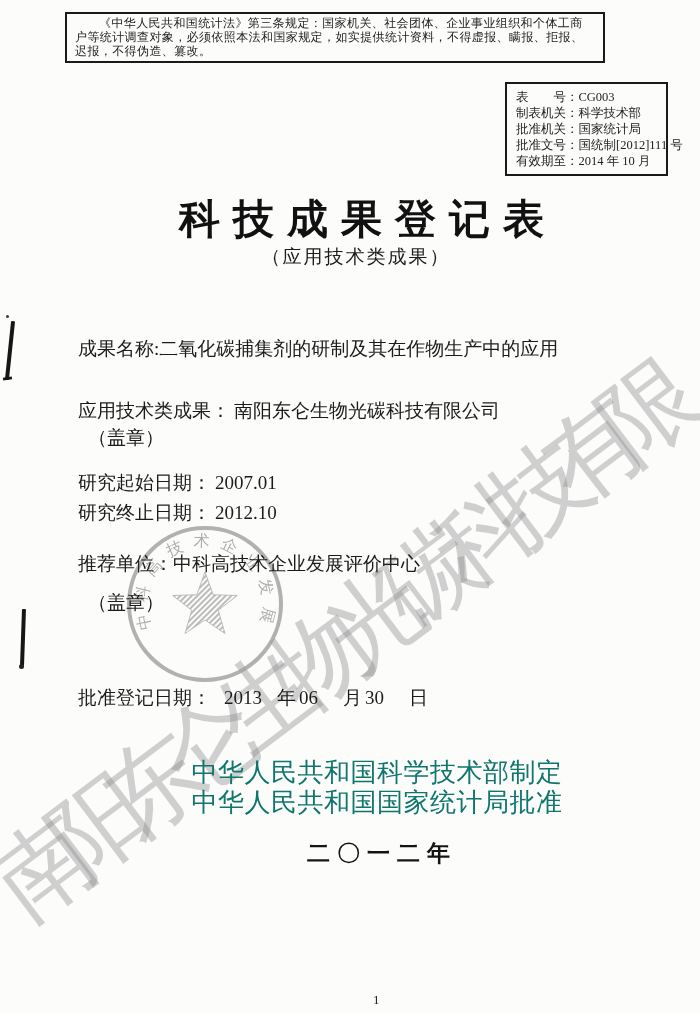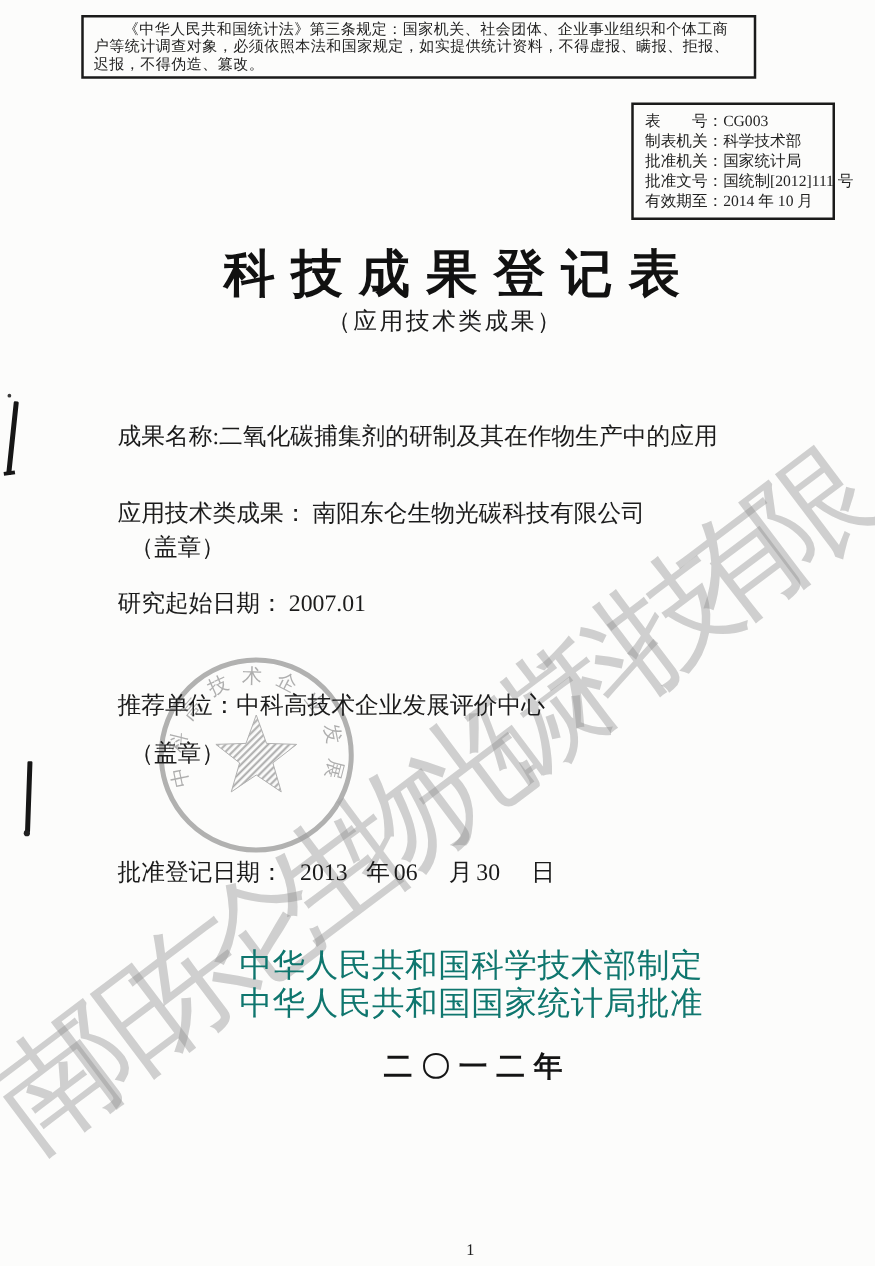--- a/index.html
+++ b/index.html
@@ -62,21 +62,21 @@
     white-space:nowrap;color:#111;
   }
   .doc-subtitle{
     position:absolute;z-index:2;top:244px;left:356px;
     transform:translateX(-50%);
     font-size:19px;letter-spacing:2px;white-space:nowrap;color:#1b1b1b;
   }
   
   .field{
     position:absolute;z-index:2;left:78px;
-    font-size:19px;white-space:nowrap;color:#1b1b1b;margin-left:16px;
+    font-size:19px;white-space:nowrap;color:#1b1b1b;
   }
   .field .val{margin-left:4px;}
   .f-name{top:336px;}
   .f-first-unit{top:398px;}
   .f-first-seal{top:425px;left:88px;}
   .f-start{top:470px;}
   .f-end{top:500px;}
   .f-recommender{top:551px;}
   .f-rec-seal{top:590px;left:88px;}
   .f-approval-unit{top:620px;}
@@ -177,20 +177,23 @@
   <div class="field f-first-unit">
     <span>应用技术类成果：</span><span class="val">南阳东仑生物光碳科技有限公司</span>
   </div>
   <div class="field f-first-seal">
     <span>（盖章）</span>
   </div>
 
   <div class="field f-start">
     <span>研究起始日期：</span><span class="val">2007.01</span>
   </div>
+  <div class="field f-end">
+    <span>研究终止日期：</span><span class="val">2012.10</span>
+  </div>
 
   <div class="field f-recommender">
     <span>推荐单位：</span><span>中科高技术企业发展评价中心</span>
   </div>
   <div class="field f-rec-seal">
     <span>（盖章）</span>
   </div>
 
 
 

